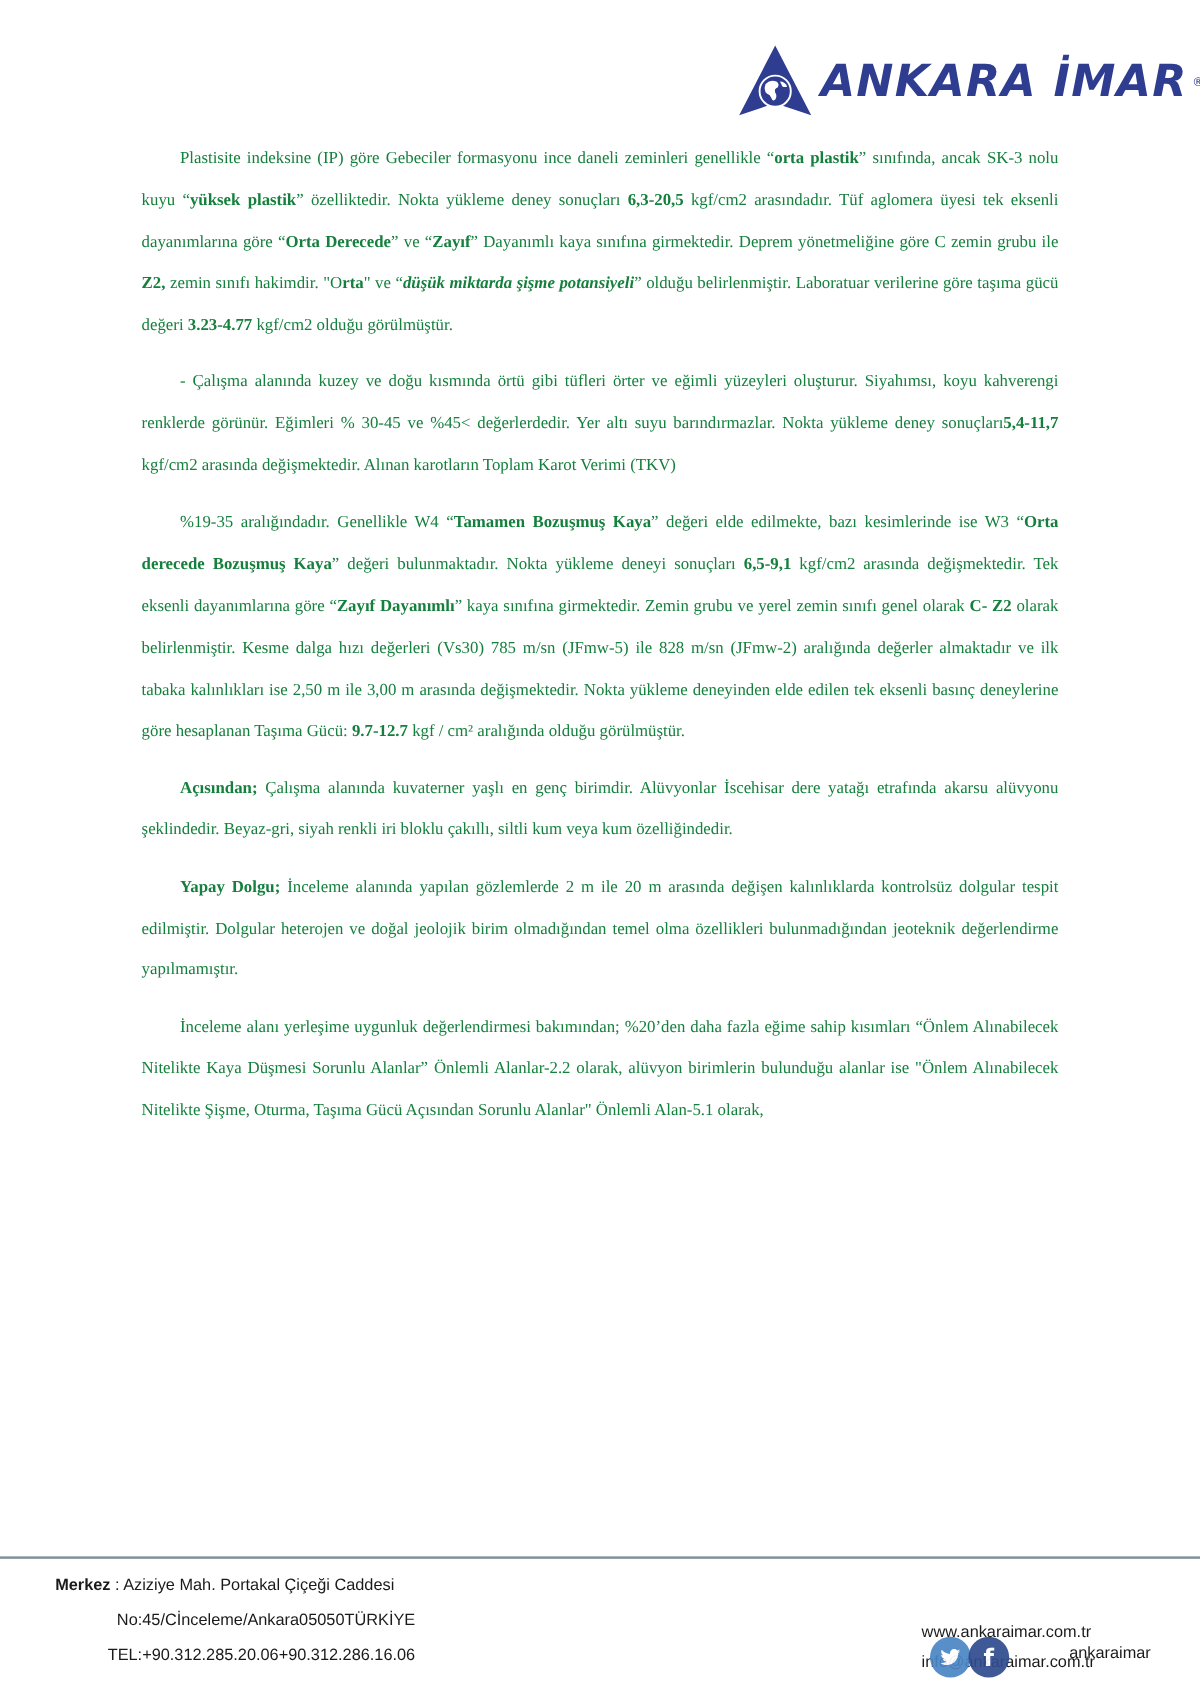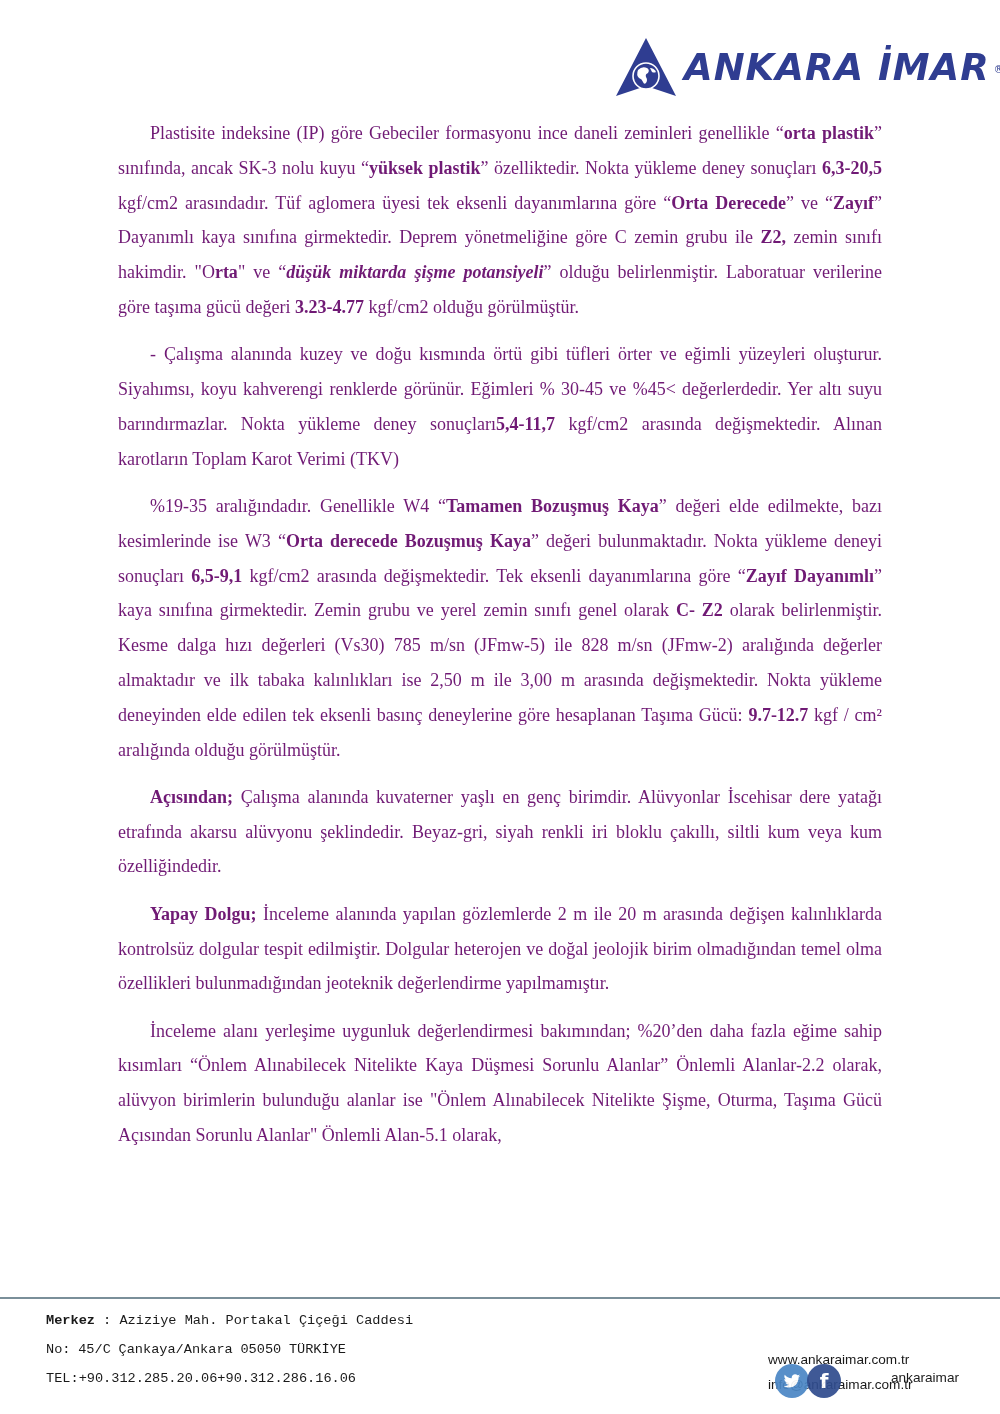--- a/index.html
+++ b/index.html
@@ -6,29 +6,29 @@
   body { width: 1000px; height: 1414px; position: relative; overflow: hidden; }
   .page { position: absolute; left: 0; top: 0; width: 1000px; height: 1414px; background: #fff; }
 
   
   .logo { position: absolute; left: 614px; top: 36px; height: 62px; display: flex; align-items: center; }
   .logo-mark { width: 64px; height: 62px; position: relative; }
   .logo-text { font-family: "DejaVu Sans", sans-serif; font-weight: bold; font-size: 37px; color: #2f3d91; letter-spacing: 1px; margin-left: 6px; margin-top: 12px; font-style: italic; transform: skewX(-4deg); }
   .logo-reg { font-family: "DejaVu Sans", sans-serif; font-size: 10px; color: #2f3d91; position: absolute; right: -14px; top: 18px; }
 
   
-  .content { position: absolute; left: 118px; top: 116px; width: 764px; font-family: "Liberation Serif", serif; font-size: 18px; line-height: 34.8px; color: #701a75; }
+  .content { position: absolute; left: 118px; top: 116px; width: 764px; font-family: "Liberation Serif", serif; font-size: 14px; line-height: 34.8px; color: #15803d; }
   .content p { margin: 0 0 12.5px 0; text-align: justify; text-indent: 32px; }
   b { font-weight: bold; }
   .bi { font-weight: bold; font-style: italic; }
 
   
   .footer-line { position: absolute; left: 0; top: 1297px; width: 1000px; height: 2px; background: #7a8f99; }
-  .footer-left { position: absolute; left: 46px; top: 1306px; font-family: Liberation Mono, monospace; font-size: 13.6px; color: #1a1a1a; line-height: 29px; }
-  .footer-left .row { display: flex; justify-content: space-between; width: 300px; }
+  .footer-left { position: absolute; left: 46px; top: 1306px; font-family: Liberation Sans, sans-serif; font-size: 13.6px; color: #1a1a1a; line-height: 29px; }
+  .footer-left .row { display: flex; justify-content: flex-end; width: 300px; }
   .footer-right { position: absolute; left: 768px; top: 1350px; font-family: "Liberation Sans", sans-serif; font-size: 13.6px; color: #1a1a1a; }
   .social { position: absolute; left: 775px; top: 1364px; display: flex; }
   .soc-icon { width: 34px; height: 34px; border-radius: 50%; display: flex; align-items: center; justify-content: center; color: #fff; font-family: "DejaVu Sans", sans-serif; font-weight: bold; opacity: 0.92; }
   .tw { background: #4a86c5; font-size: 14px; }
   .fb { background: #2f4c8e; font-size: 20px; margin-left: -2px; }
 </style>
 </head>
 <body>
 
 <div class="page">
@@ -63,21 +63,21 @@
     <p>İnceleme alanı yerleşime uygunluk değerlendirmesi bakımından; %20’den daha fazla eğime sahip kısımları “Önlem Alınabilecek Nitelikte Kaya Düşmesi Sorunlu Alanlar” Önlemli Alanlar-2.2 olarak, alüvyon birimlerin bulunduğu alanlar ise "Önlem Alınabilecek Nitelikte Şişme, Oturma, Taşıma Gücü Açısından Sorunlu Alanlar" Önlemli Alan-5.1 olarak,</p>
   </div>
 
   <div class="footer-line"></div>
 
   <div class="footer-left">
     <div><b>Merkez</b><span> : Aziziye Mah. Portakal Çiçeği Caddesi</span></div>
     <div class="row">
       <span>No:</span>
       <span>45/C</span>
-      <span>Çankaya/Ankara</span>
+      <span>İnceleme/Ankara</span>
       <span>05050</span>
       <span>TÜRKİYE</span>
     </div>
     <div class="row">
       <span>TEL:</span>
       <span>+90.312.285.20.06</span>
       <span>+90.312.286.16.06</span>
     </div>
   </div>
 

